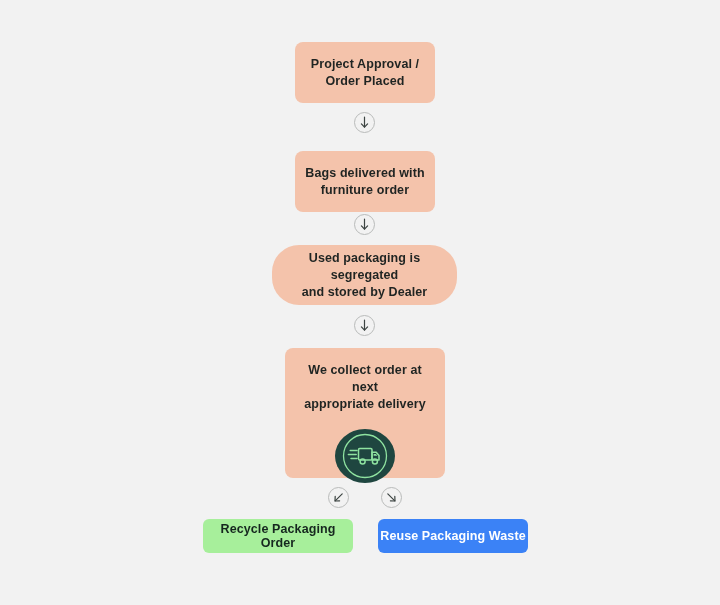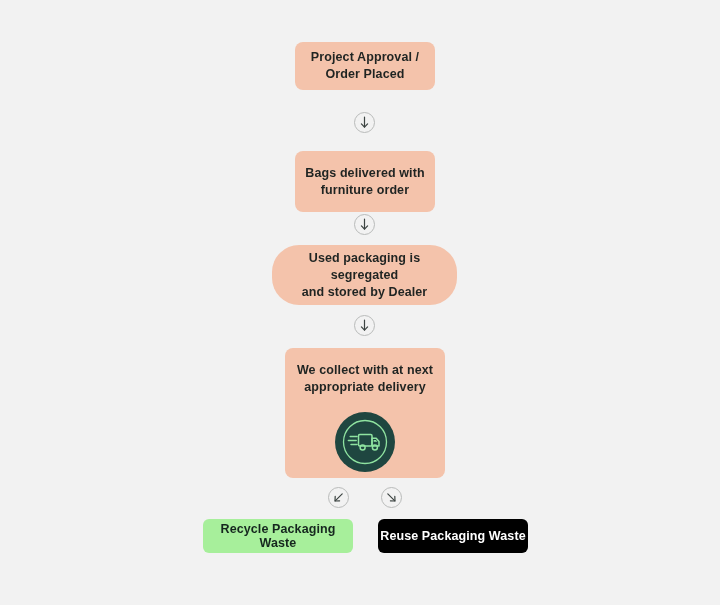--- a/index.html
+++ b/index.html
@@ -37,21 +37,21 @@
   .step-label {
     font-size: 12.5px;
     line-height: 17px;
     font-weight: 600;
     letter-spacing: 0.1px;
     color: #1f2422;
     white-space: pre-line;
     padding: 0 10px;
   }
 
-  #step-1 { left: 295px; top: 42px;  width: 140px; height: 48px; }
+  #step-1 { left: 295px; top: 42px;  width: 140px; height: 61px; }
   #step-2 { left: 295px; top: 143px; width: 140px; height: 61px; margin-top: 8px; }
   #step-3 { left: 272px; top: 245px; width: 185px; height: 60px; border-radius: 27px; }
   #step-4 {
     left: 285px; top: 348px; width: 160px; height: 130px;
     justify-content: flex-start;
     padding-top: 14px;
   }
 
   
   .truck-badge {
@@ -104,21 +104,21 @@
     padding: 0;
     cursor: pointer;
   }
   #outcome-recycle {
     left: 203px; top: 519px;
     background: #a7ef9b;
     color: #16271f;
   }
   #outcome-reuse {
     left: 378px; top: 519px;
-    background: #000000;
+    background: #3b82f6;
     color: #ffffff;
   }
 </style>
 </head>
 <body>
 
 <div id="flow-canvas">
 
   <div class="step-box" id="step-1">
     <div class="step-label">Project Approval /
@@ -156,21 +156,21 @@
   <div class="connector" id="connector-3">
     <span>
       <svg width="11" height="13" viewBox="0 0 11 13" aria-hidden="true">
         <path d="M5.5 1 L5.5 11" stroke="#3c4442" stroke-width="1.2" fill="none" stroke-linecap="round"></path>
         <path d="M2.4 7.9 L5.5 11.2 L8.6 7.9" stroke="#3c4442" stroke-width="1.2" fill="none" stroke-linecap="round" stroke-linejoin="round"></path>
       </svg>
     </span>
   </div>
 
   <div class="step-box" id="step-4">
-    <div class="step-label">We collect with at next
+    <div class="step-label">We collect order at next
 appropriate delivery</div>
 
     <div class="truck-badge">
       <span>
         <svg width="54" height="54" viewBox="0 0 54 54" aria-hidden="true">
 
           <circle cx="27" cy="27" r="21.5" fill="none" stroke="#8fe3a0" stroke-width="1.3"></circle>
 
           <rect x="20.5" y="19.5" width="13.5" height="11.5" rx="1.2" fill="none" stroke="#8fe3a0" stroke-width="1.5"></rect>
 
@@ -200,17 +200,17 @@
 
   <div class="connector" id="connector-right">
     <span>
       <svg width="13" height="13" viewBox="0 0 13 13" aria-hidden="true">
         <path d="M2.8 2.8 L9.8 9.8" stroke="#3c4442" stroke-width="1.2" fill="none" stroke-linecap="round"></path>
         <path d="M9.8 5.4 L10.0 10.0 L5.4 9.8" stroke="#3c4442" stroke-width="1.2" fill="none" stroke-linecap="round" stroke-linejoin="round"></path>
       </svg>
     </span>
   </div>
 
-  <button class="outcome-btn" id="outcome-recycle">Recycle Packaging Waste</button>
+  <button class="outcome-btn" id="outcome-recycle">Recycle Packaging Order</button>
 
   <button class="outcome-btn" id="outcome-reuse">Reuse Packaging Waste</button>
 
 </div>
 
 </body></html>

